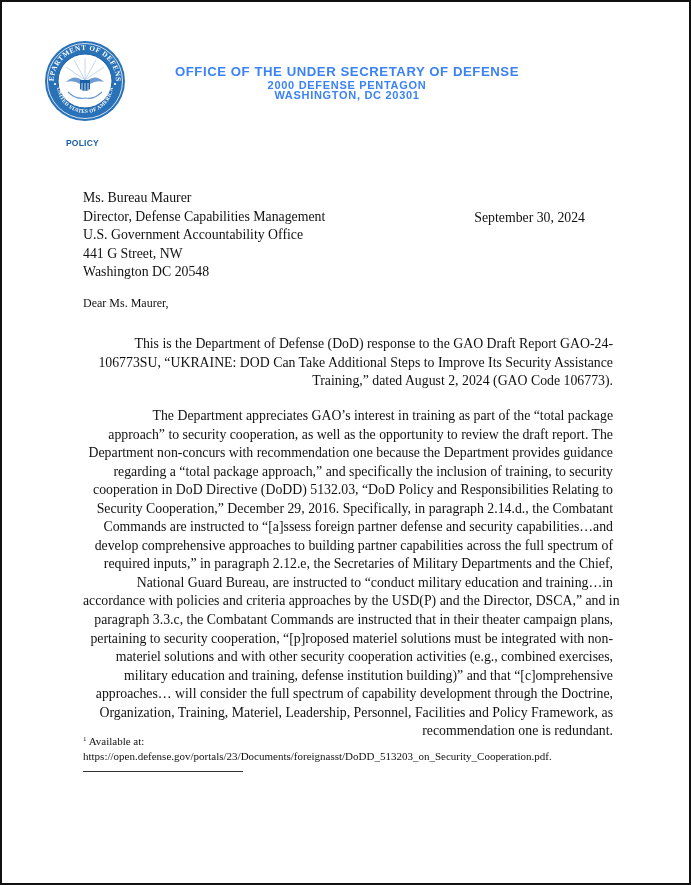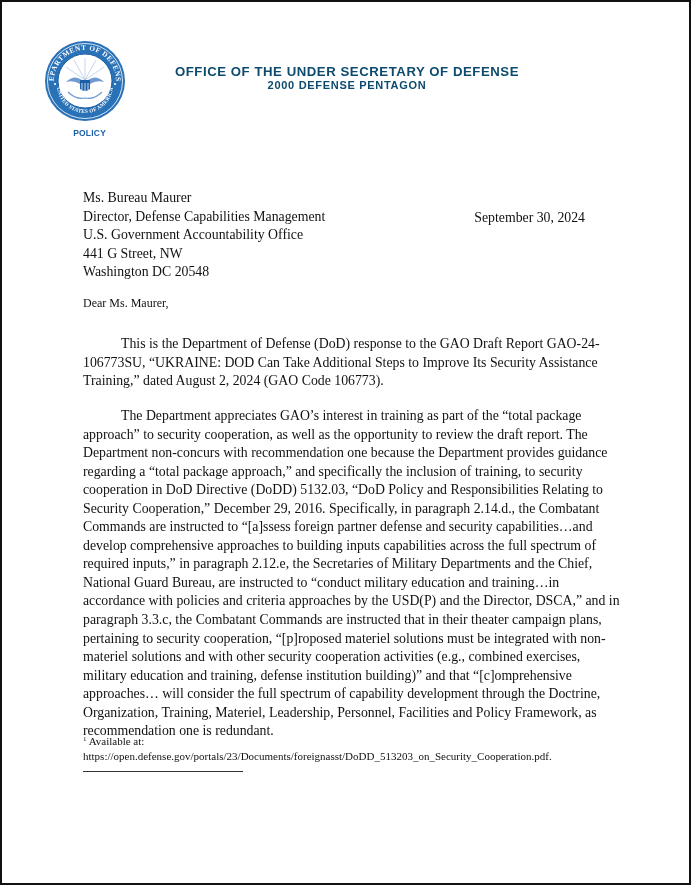--- a/index.html
+++ b/index.html
@@ -6,44 +6,44 @@
   body { width: 691px; height: 885px; position: relative; overflow: hidden; }
   .page {
     position: absolute; left: 0; top: 0; width: 687px; height: 881px;
     border: 2px solid #111; background: #fff;
     font-family: "Liberation Serif", "DejaVu Serif", serif; color: #111;
   }
   .seal {
     position: absolute; left: 42px; top: 38px; width: 82px; height: 82px;
   }
   .policy {
-    position: absolute; left: 64px; top: 126px; width: 40px; text-align: right;
+    position: absolute; left: 64px; top: 136px; width: 40px; text-align: left;
     font-family: "Liberation Sans", "DejaVu Sans", sans-serif; font-weight: bold;
     font-size: 8.5px; color: #1a5fa8; letter-spacing: 0.2px;
   }
   .letterhead {
     position: absolute; left: 160px; top: 62px; width: 370px; text-align: center;
-    font-family: "Liberation Sans", "DejaVu Sans", sans-serif; font-weight: bold; color: #0c4a6e;
+    font-family: "Liberation Sans", "DejaVu Sans", sans-serif; font-weight: bold; color: #3b82f6;
   }
   .lh-title { font-size: 13.2px; letter-spacing: 0.55px; line-height: 16px; }
   .lh-sub { font-size: 11px; letter-spacing: 0.7px; line-height: 10px; }
   .date {
     position: absolute; right: 104px; top: 160px; font-size: 13.8px; margin-top: 48px;
   }
   .addr {
     position: absolute; left: 81px; top: 187px; font-size: 13.8px; line-height: 18.6px;
   }
   .salutation {
     position: absolute; left: 81px; top: 294px; font-size: 12px;
   }
   .para {
     position: absolute; left: 81px; width: 530px; font-size: 13.8px; line-height: 18.55px;
   }
   .para .indent { display: inline-block; width: 38px; }
-  .line { white-space: nowrap; display: block; }
+  .line { white-space: nowrap; display: block; text-align: right; }
   .p1 { top: 333px; }
   .p2 { top: 405px; }
   sup { font-size: 8px; vertical-align: 5px; line-height: 0; }
   .fn-rule {
     position: absolute; left: 81px; top: 769px; width: 160px; height: 0; border-top: 1px solid #333;
   }
   .footnote {
     position: absolute; left: 81px; top: 732px; font-size: 11px; line-height: 15px;
   }
   .footnote sup { font-size: 7px; vertical-align: 4px; }
@@ -85,20 +85,21 @@
         <line x1="44" y1="43" x2="44" y2="50"></line>
       </g>
     <path d="M24 52 Q32 60 41 58 Q50 60 58 52" fill="none" stroke="#6f9bd0" stroke-width="1.2"></path>
   </svg>
 
   <div class="policy">POLICY</div>
 
   <div class="letterhead">
     <div class="lh-title">OFFICE OF THE UNDER SECRETARY OF DEFENSE</div>
     <div class="lh-sub">2000 DEFENSE PENTAGON</div>
+    <div class="lh-sub">WASHINGTON, DC  20301</div>
   </div>
 
   <div class="date">September 30, 2024</div>
 
   <div class="addr">
     <div>Ms. Bureau Maurer</div>
     <div>Director, Defense Capabilities Management</div>
     <div>U.S. Government Accountability Office</div>
     <div>441 G Street, NW</div>
     <div>Washington DC 20548</div>
@@ -113,21 +114,21 @@
   </div>
 
   <div class="para p2">
     <span class="line"><span class="indent"></span><span>The Department appreciates GAO’s interest in training as part of the “total package</span></span>
     <span class="line">approach” to security cooperation, as well as the opportunity to review the draft report.  The</span>
     <span class="line">Department non-concurs with recommendation one because the Department provides guidance</span>
     <span class="line">regarding a “total package approach,” and specifically the inclusion of training, to security</span>
     <span class="line">cooperation in DoD Directive (DoDD) 5132.03, “DoD Policy and Responsibilities Relating to</span>
     <span class="line">Security Cooperation,” December 29, 2016.  Specifically, in paragraph 2.14.d., the Combatant</span>
     <span class="line">Commands are instructed to “[a]ssess foreign partner defense and security capabilities…and</span>
-    <span class="line">develop comprehensive approaches to building inputs capabilities across the full spectrum of</span>
+    <span class="line">develop comprehensive approaches to building partner capabilities across the full spectrum of</span>
     <span class="line">required inputs,” in paragraph 2.12.e, the Secretaries of Military Departments and the Chief,</span>
     <span class="line">National Guard Bureau, are instructed to “conduct military education and training…in</span>
     <span class="line">accordance with policies and criteria approaches by the USD(P) and the Director, DSCA,” and in</span>
     <span class="line">paragraph 3.3.c, the Combatant Commands are instructed that in their theater campaign plans,</span>
     <span class="line">pertaining to security cooperation, “[p]roposed materiel solutions must be integrated with non-</span>
     <span class="line">materiel solutions and with other security cooperation activities (e.g., combined exercises,</span>
     <span class="line">military education and training, defense institution building)” and that “[c]omprehensive</span>
     <span class="line">approaches… will consider the full spectrum of capability development through the Doctrine,</span>
     <span class="line">Organization, Training, Materiel, Leadership, Personnel, Facilities and Policy Framework, as</span>
     <span class="line">recommendation one is redundant.</span>

